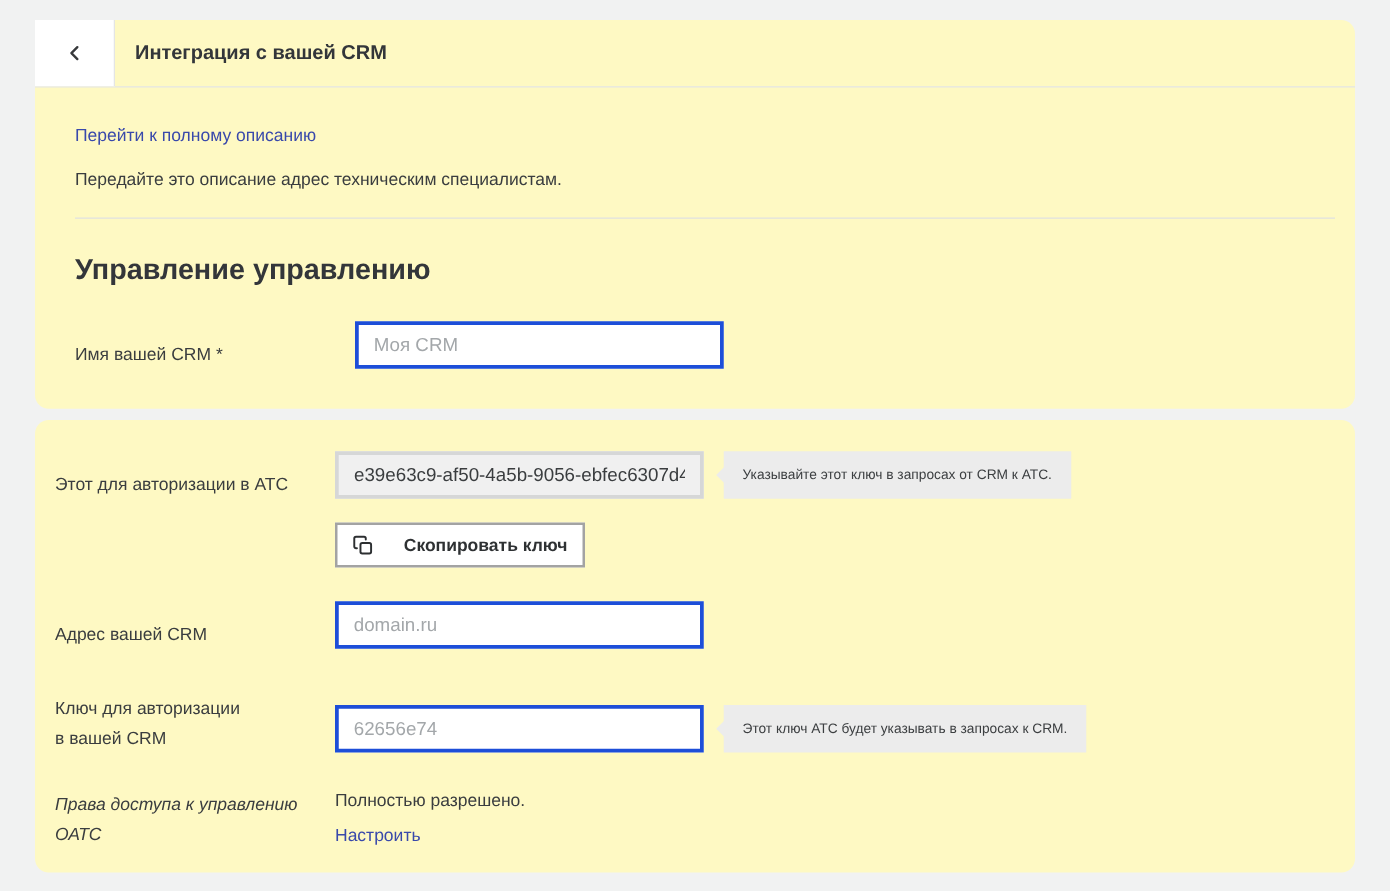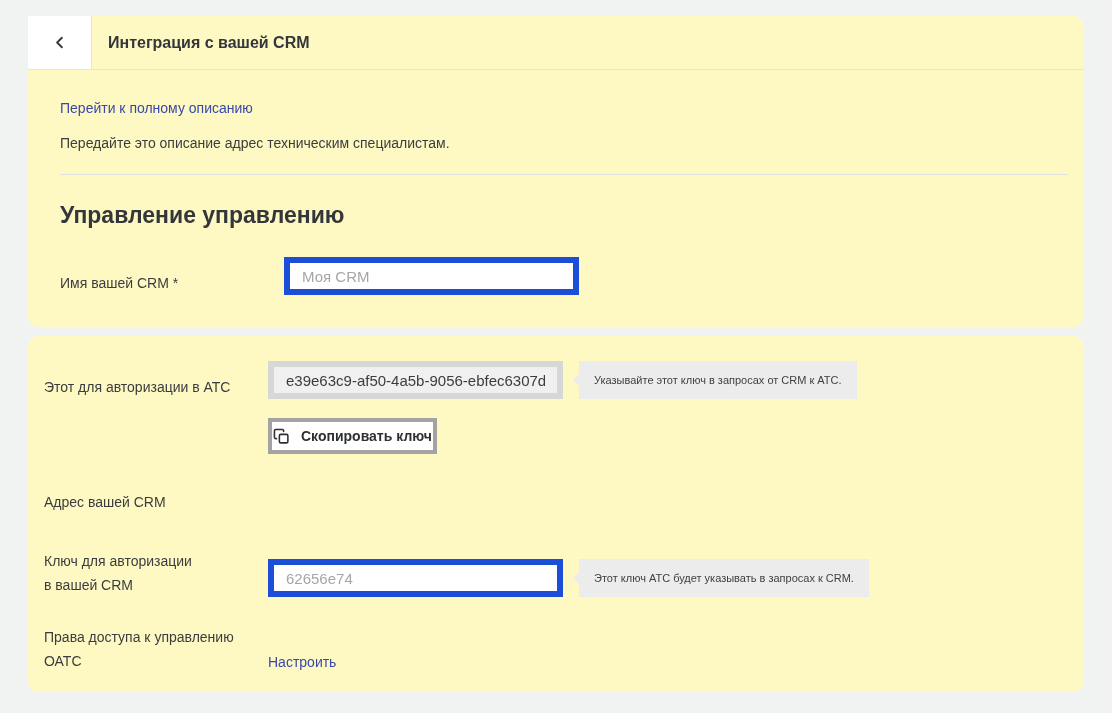--- a/index.html
+++ b/index.html
@@ -81,25 +81,25 @@
   .form-label {
     width: 210px;
     margin-right: 14px;
     padding-top: 9px;
     font-size: 14px;
     line-height: 24px;
     color: #3a3d3f;
     white-space: pre-line;
     flex-shrink: 0;
   }
-  .form-label.no-pad { padding-top: 0; }
+  .form-label.no-pad { padding-top: 0; font-style: italic; }
   .text-input {
     width: 295px;
     height: 38px;
-    border: 6px solid #1d4ed8;
+    border: 3px solid #1d4ed8;
     background: #fff;
     padding: 0 12px;
     font-size: 15px;
     font-family: "Liberation Sans", "DejaVu Sans", sans-serif;
     color: #3a3d3f;
     outline: none;
     flex-shrink: 0;
   }
   .text-input::placeholder { color: #a3a7aa; opacity: 1; }
   .text-input.readonly {
@@ -134,25 +134,25 @@
   .row-gap-key { margin-top: 26px; }
   .row-gap-perms { margin-top: 28px; }
 
   .copy-row {
     margin-top: 19px;
     padding-left: 224px;
   }
   .copy-btn {
     display: inline-flex;
     align-items: center;
-    gap: 11px;
+    gap: 24px;
     height: 36px;
-    padding: 0 1px;
+    padding: 0 12px;
     background: #ffffff;
-    border: 4px solid #a3a3a3;
+    border: 2px solid #a3a3a3;
     font-family: "Liberation Sans", "DejaVu Sans", sans-serif;
     font-size: 14px;
     font-weight: 700;
     color: #2e3133;
     cursor: pointer;
   }
 
   .perm-value {
     font-size: 14px;
     line-height: 21px;
@@ -205,33 +205,35 @@
               <rect x="9" y="9" width="12" height="12" rx="2"></rect>
               <path d="M5 15H4a2 2 0 0 1-2-2V4a2 2 0 0 1 2-2h9a2 2 0 0 1 2 2v1"></path>
             </svg>
         </span>
         <span>Скопировать ключ</span>
       </button>
     </div>
 
     <div class="form-row row-gap-address">
       <div class="form-label">Адрес вашей CRM</div>
+      <input class="text-input" type="text" placeholder="domain.ru" style="">
     </div>
 
     <div class="form-row row-gap-key">
       <div class="form-label">Ключ для авторизации
 в вашей CRM</div>
       <input class="text-input" type="text" placeholder="62656e74" style="">
       <div class="hint-bubble">Этот ключ АТС будет указывать в запросах к CRM.</div>
     </div>
 
     <div class="form-row row-gap-perms">
       <div class="form-label no-pad">Права доступа к управлению
 ОАТС</div>
       <div>
+        <div class="perm-value">Полностью разрешено.</div>
         <div class="perm-link-wrap">
           <a class="text-link">Настроить</a>
         </div>
       </div>
     </div>
 
   </div>
 </div>
 
 </body></html>

